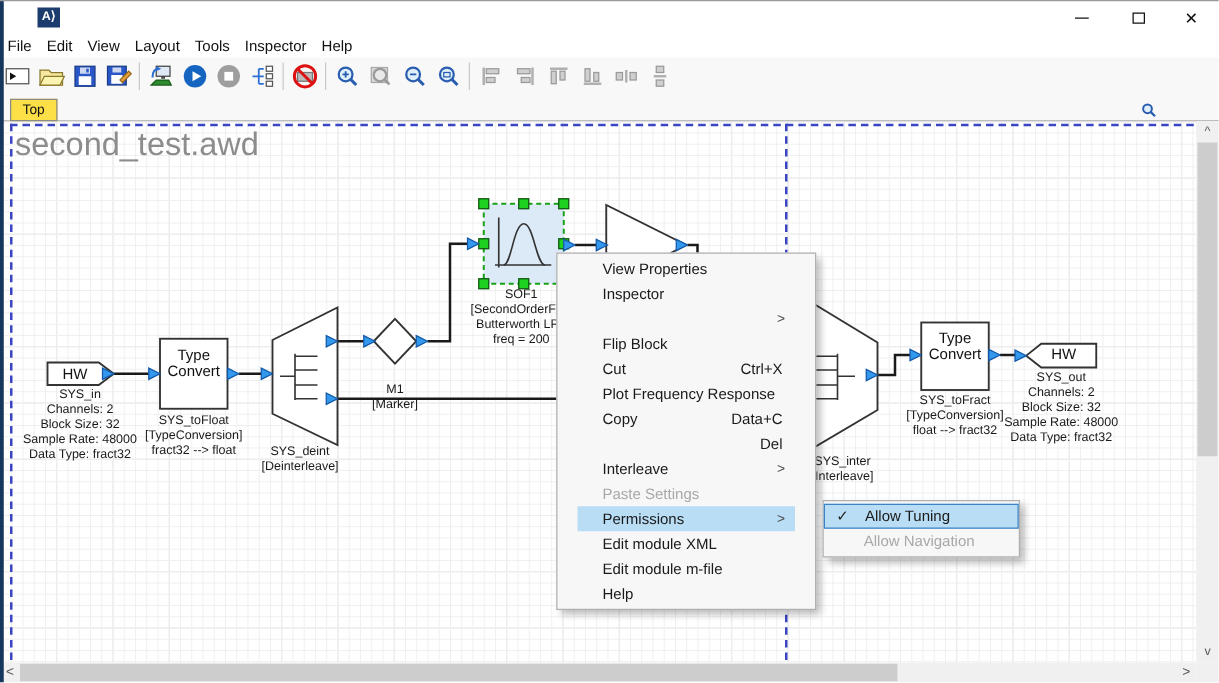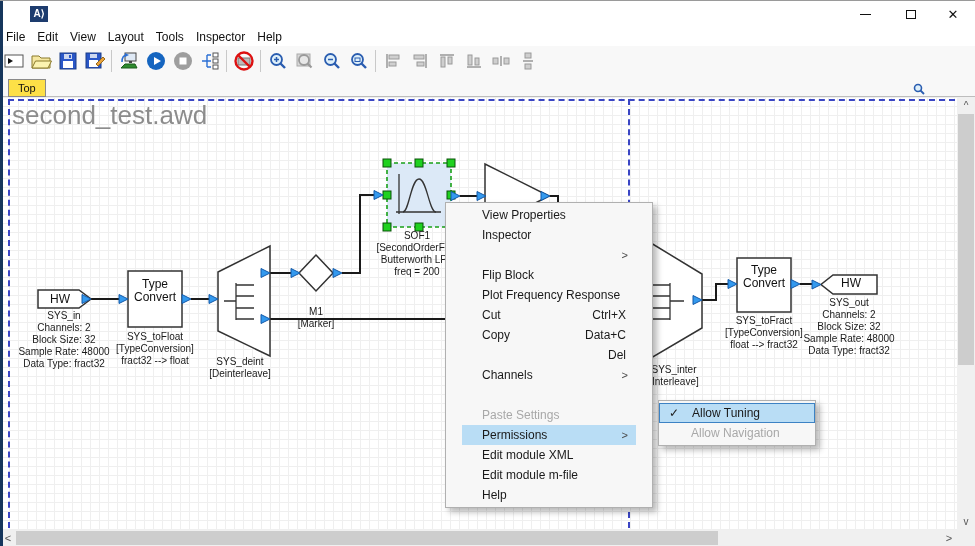--- a/index.html
+++ b/index.html
@@ -64,21 +64,21 @@
   .blabel { z-index:3; font-size:10px; line-height:12px; text-align:center; color:#1a1a1a; white-space:nowrap; }
   .ilabel { z-index:3; font-size:12px; line-height:13px; text-align:center; color:#111; font-weight:normal; }
 
   
   #ctx-menu { left:445px; top:202px; width:208px; background:#f7f7f7; border:1px solid #b0b0b0;
               box-shadow:4px 4px 6px rgba(0,0,0,.28); padding:2px 16px; z-index:10; font-size:12px; }
   .mi { height:20px; display:flex; align-items:center; padding:0 10px 0 20px; position:relative; color:#1a1a1a; }
   .mi .lbl { flex:1; }
   .mi .sc { margin-left:auto; }
   .mi .ar { position:absolute; right:8px; color:#4a4a4a; font-size:11px; }
-  .mi.dis { color:#a8a8a8;margin-top:20px; }
+  .mi.dis { color:#a8a8a8; }
   .mi.hl { background:#b9ddf5; }
 
   
   #sub-menu { left:658px; top:400px; width:158px; background:#f7f7f7; border:1px solid #b0b0b0;
               box-shadow:4px 4px 6px rgba(0,0,0,.28); padding:2px 0; z-index:11; font-size:12px; }
   .smi { height:20px; display:flex; align-items:center; position:relative; padding-left:32px; color:#1a1a1a; }
   .smi.hl { background:#b9ddf5; border:1px solid #3c82c4; }
   .smi .chk { position:absolute; left:9px; font-size:12px; color:#222; }
   .smi.dis { color:#a8a8a8; }
 
@@ -408,35 +408,35 @@
     <div class="mi">
         <span class="lbl">Inspector</span>
       </div>
     <div class="mi">
         <span class="ar">&gt;</span>
       </div>
     <div class="mi">
         <span class="lbl">Flip Block</span>
       </div>
     <div class="mi">
-        <span class="lbl">Plot Frequency Response</span>
-      </div>
-    <div class="mi">
         <span class="lbl">Cut</span>
         <span class="sc">Ctrl+X</span>
       </div>
     <div class="mi">
+        <span class="lbl">Plot Frequency Response</span>
+      </div>
+    <div class="mi">
         <span class="lbl">Copy</span>
         <span class="sc">Data+C</span>
       </div>
     <div class="mi">
         <span class="sc">Del</span>
       </div>
     <div class="mi">
-        <span class="lbl">Channels</span>
+        <span class="lbl">Interleave</span>
         <span class="ar">&gt;</span>
       </div>
     <div class="mi dis">
         <span class="lbl">Paste Settings</span>
       </div>
     <div class="mi hl">
         <span class="lbl">Permissions</span>
         <span class="ar">&gt;</span>
       </div>
     <div class="mi">

